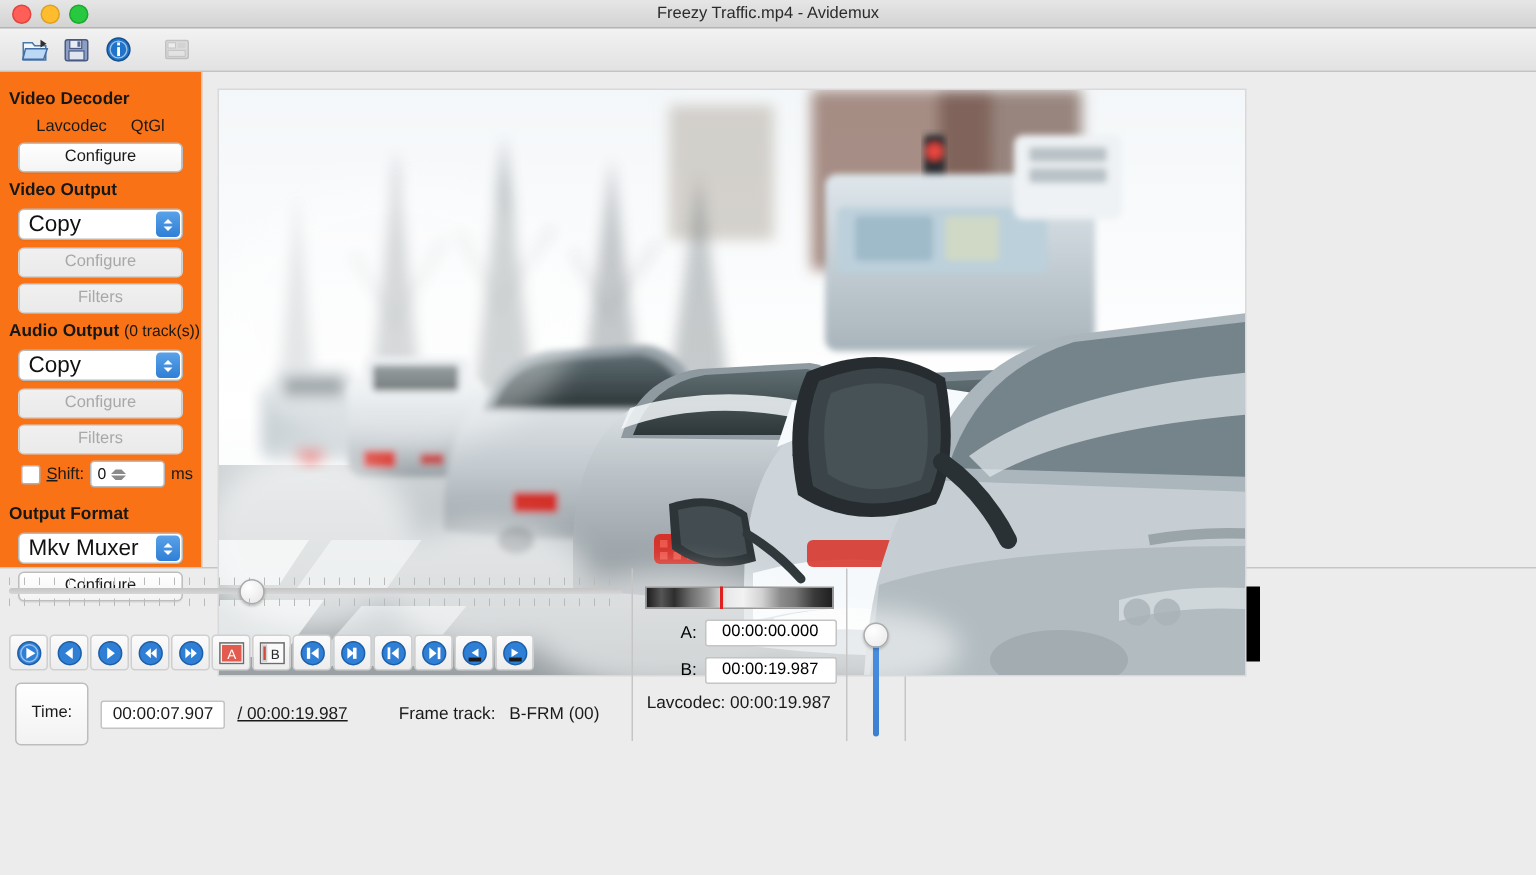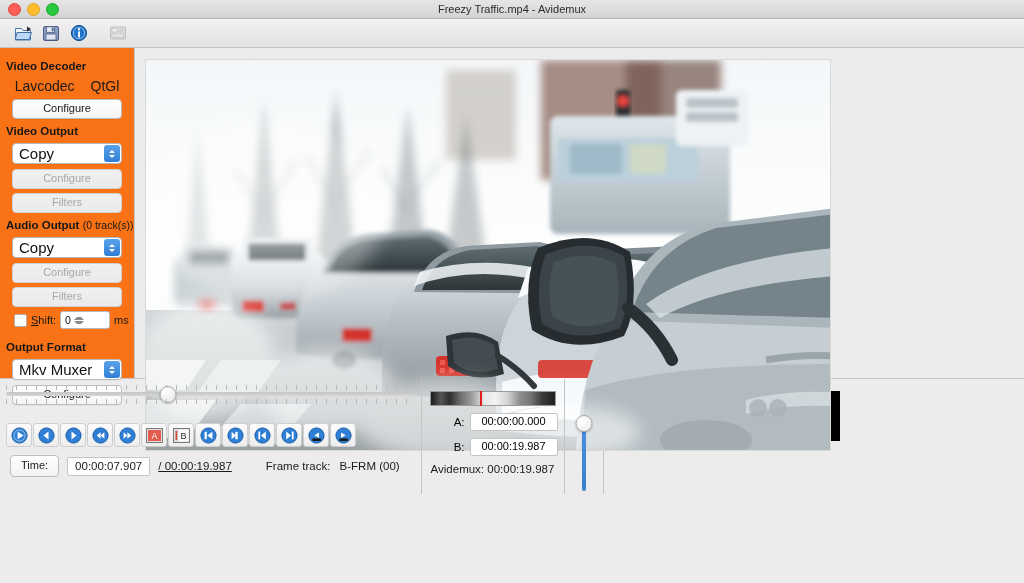--- a/index.html
+++ b/index.html
@@ -59,21 +59,21 @@
     font-size: 11px;
     position: relative;
   }
   .sec-title {
     font-weight: bold; font-size: 11.5px; color: #171717;
     margin: 6px 0 6px 6px;
   }
   .sec-title .sub { font-weight: normal; font-size: 10.5px; }
   .dec-row {
     display: flex; justify-content: center; gap: 16px;
-    font-size: 14px; color: #1a1a1a; margin-bottom: 5px;
+    font-size: 11px; color: #1a1a1a; margin-bottom: 5px;
   }
   .btn {
     display: block; height: 18px; line-height: 17px;
     margin: 0 12px 4px 12px;
     text-align: center; font-size: 11px;
     background: linear-gradient(to bottom, #ffffff, #f4f4f4);
     border: 1px solid #bdbdbd; border-radius: 4px;
     color: #1a1a1a;
     box-shadow: 0 1px 0 rgba(0,0,0,0.05);
   }
@@ -186,21 +186,21 @@
     width: 24px; height: 22px;
     background: linear-gradient(to bottom, #fbfbfb, #ededed);
     border: 1px solid #cfcfcf; border-radius: 3px;
     display: flex; align-items: center; justify-content: center;
   }
   .info-row {
     display: flex; align-items: center;
     padding: 8px 0 0 10px; font-size: 11.5px; color: #1a1a1a;
   }
   .time-btn {
-    height: 18px; line-height: 17px; padding: 1px 10px;
+    height: 18px; line-height: 17px; padding: 11px 10px;
     background: linear-gradient(to bottom, #ffffff, #f2f2f2);
     border: 1px solid #bdbdbd; border-radius: 4px;
     font-size: 11px;
   }
   .time-field {
     height: 17px; line-height: 16px; padding: 0 7px;
     margin-left: 8px;
     background: #fff; border: 1px solid #c4c4c4; border-radius: 2px;
     font-size: 11.5px;
   }
@@ -688,21 +688,21 @@
         <div class="grad-marker" id="grad-marker" style="left: 40%;"></div>
       </div>
       <div class="ab-row">
         <span class="ab-label">A:</span>
         <span class="ab-field">00:00:00.000</span>
       </div>
       <div class="ab-row">
         <span class="ab-label">B:</span>
         <span class="ab-field">00:00:19.987</span>
       </div>
-      <div class="sel-row">Avidemux: 00:00:19.987</div>
+      <div class="sel-row">Lavcodec: 00:00:19.987</div>
     </div>
 
     <div class="vol-col">
       <div class="vol-btn">
         <svg width="15" height="15" viewBox="0 0 15 15">
           <circle cx="7.5" cy="7.5" r="6" fill="#cfcfcf" stroke="#8d8d8d"></circle>
           <path d="M5 6h2l2.4-2v7L7 9H5z" fill="#4a4a4a"></path>
           <path d="M10.6 5.4a3.4 3.4 0 010 4.2" stroke="#4a4a4a" stroke-width="1" fill="none"></path>
         </svg>
       </div>

